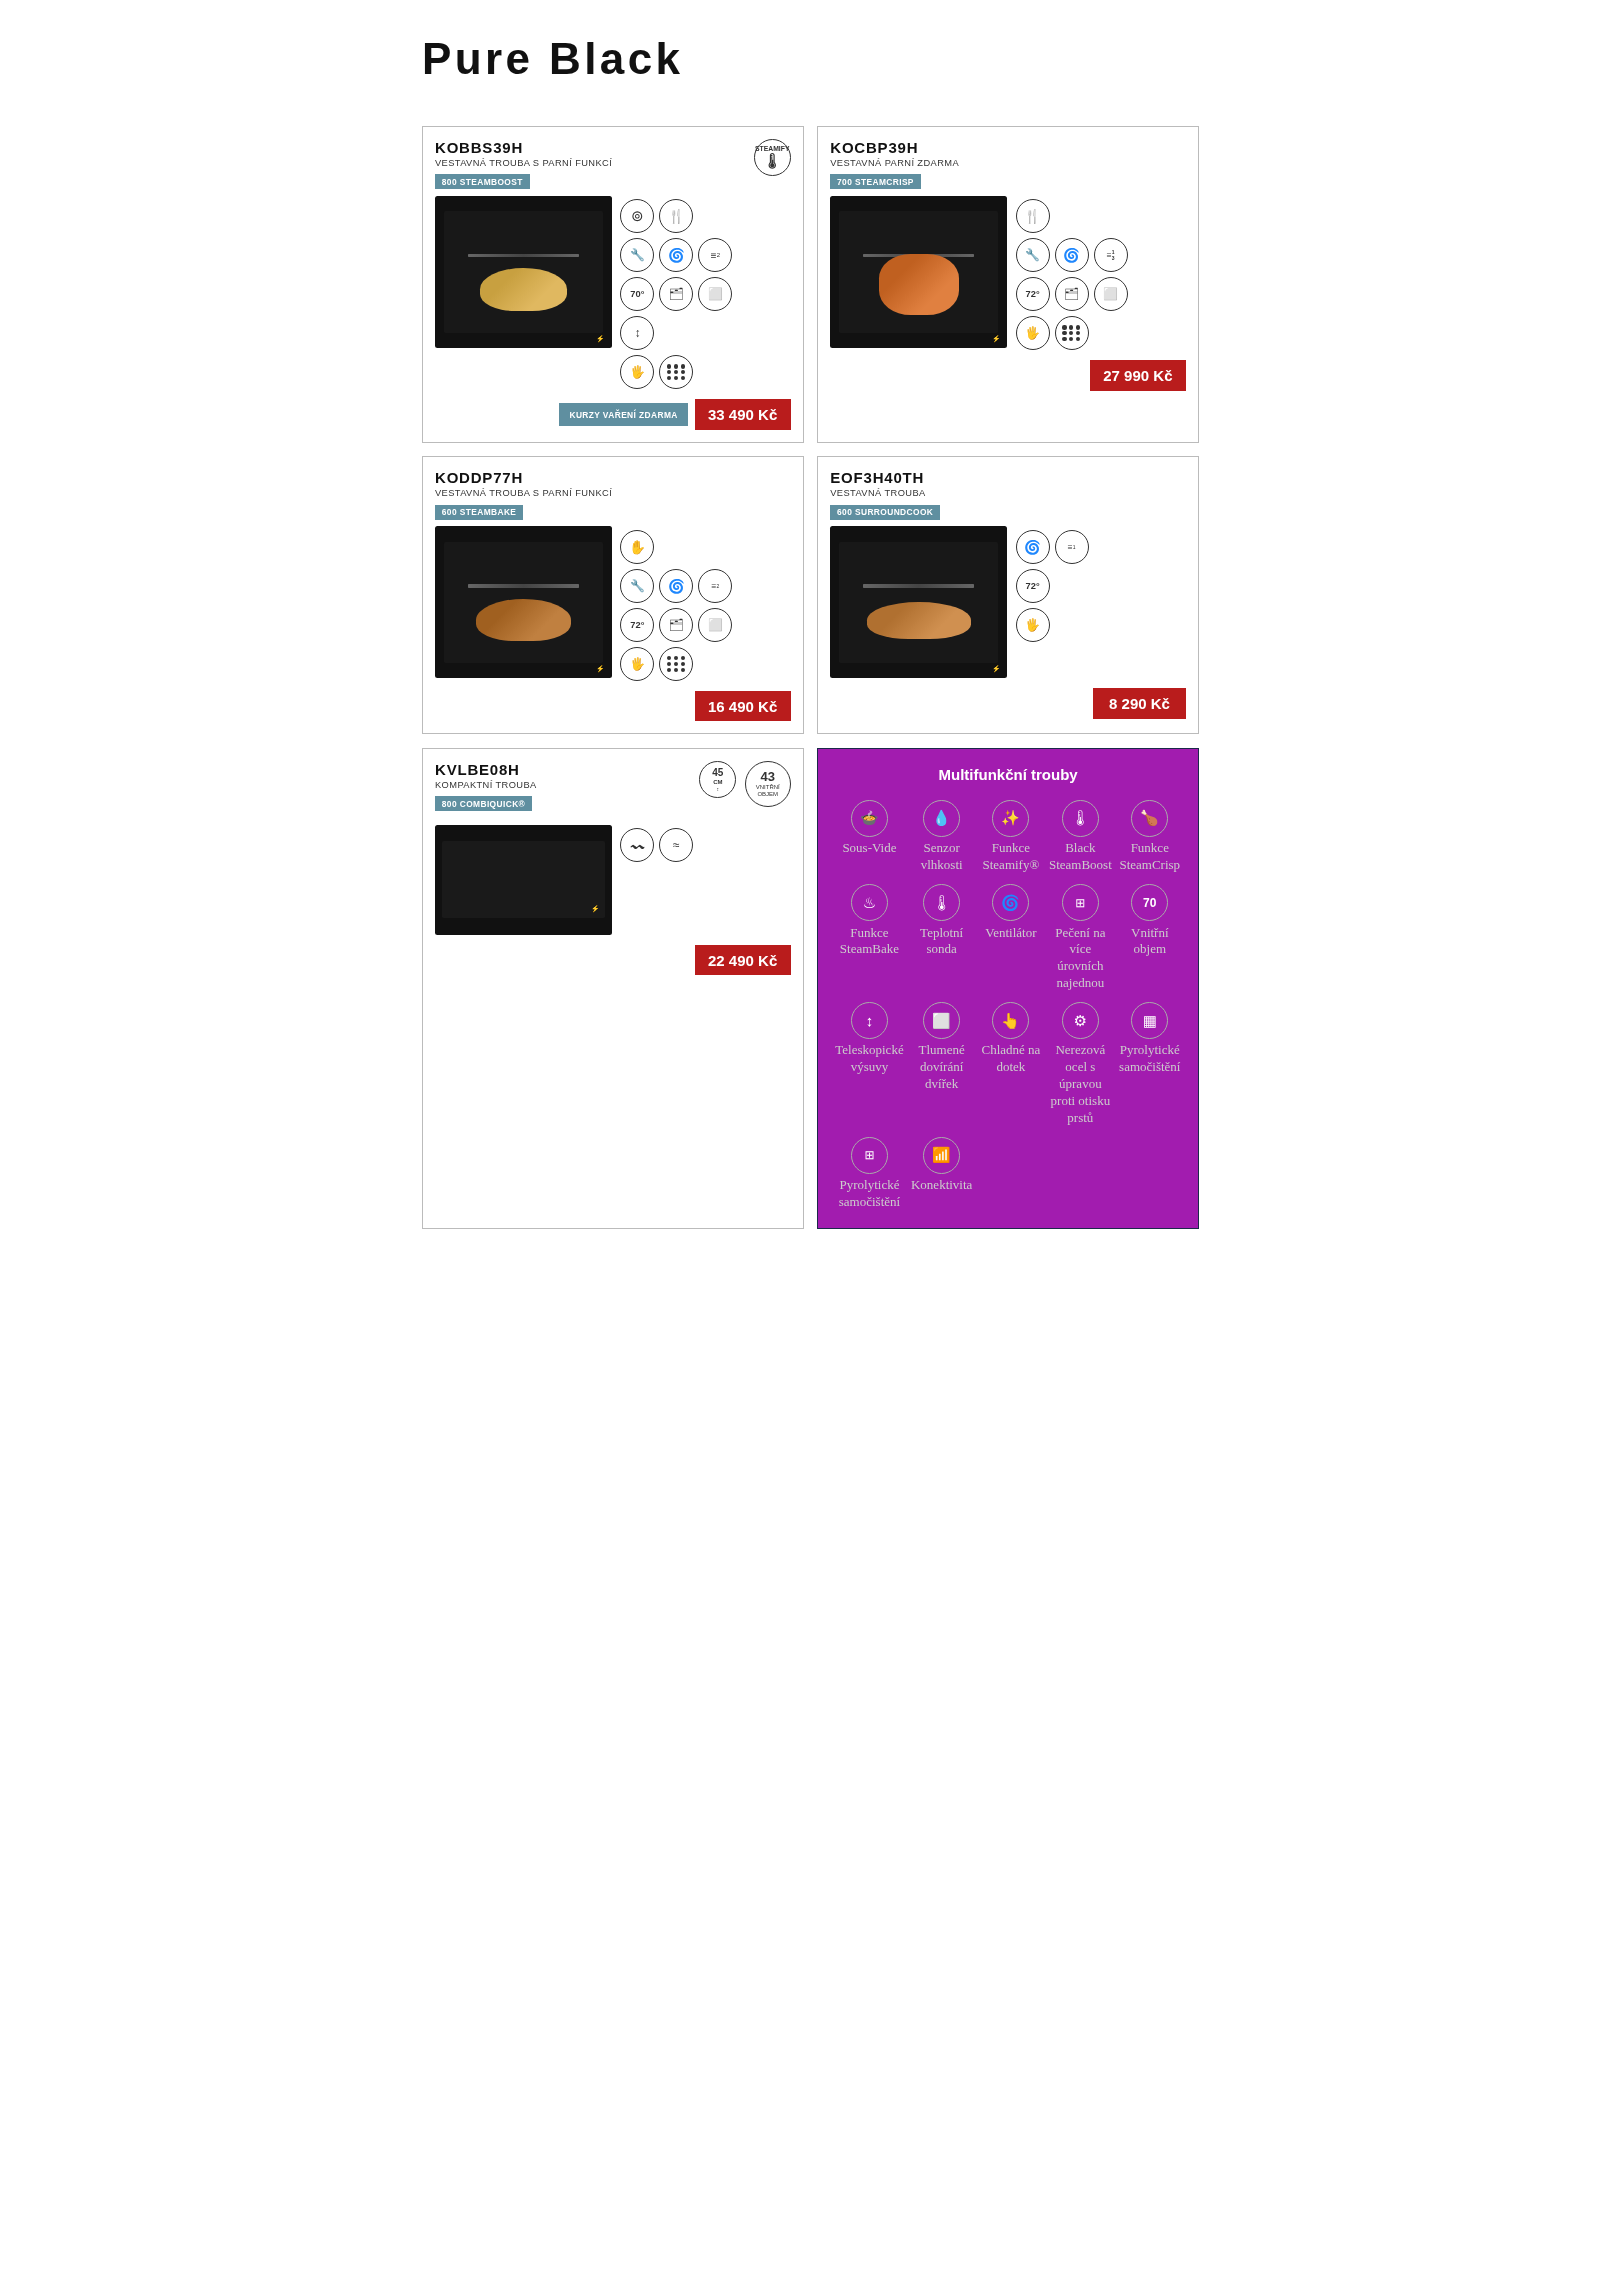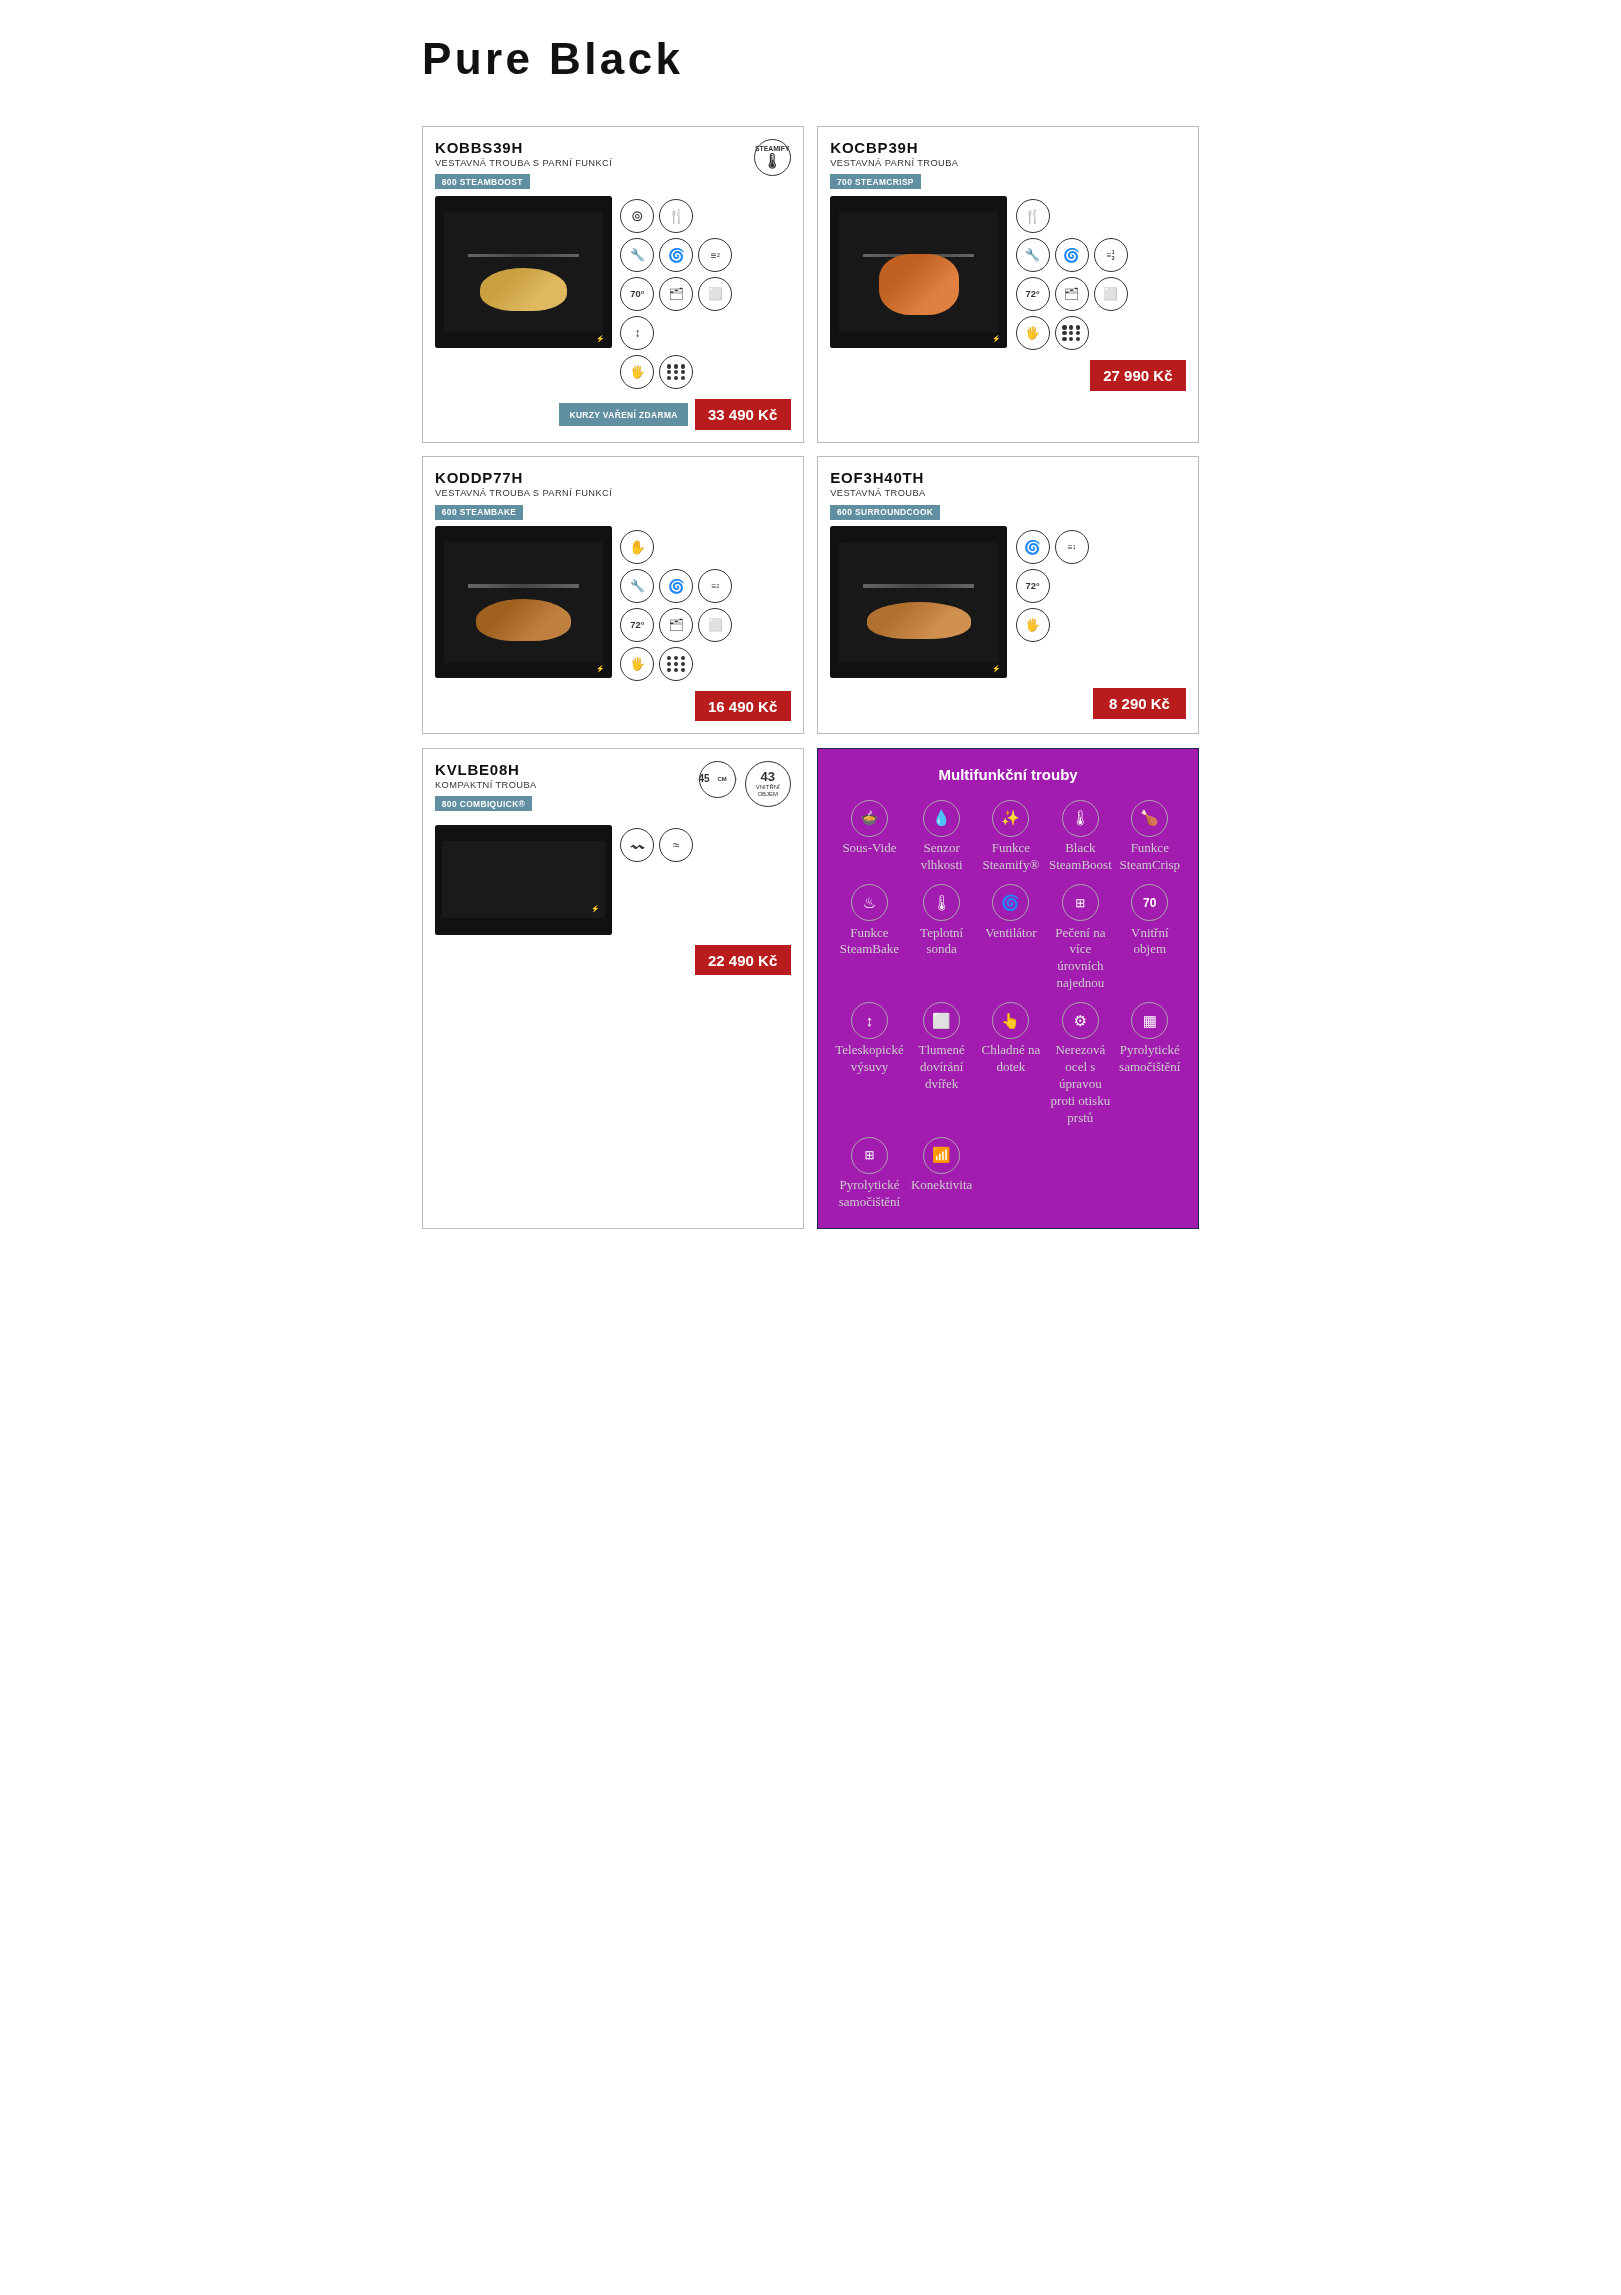--- a/index.html
+++ b/index.html
@@ -202,33 +202,32 @@
       height: 110px;
       background: #111;
       border-radius: 2.5px;
       display: flex;
       align-items: center;
       justify-content: center;
     }
 
     .size-badge {
       display: flex;
-      flex-direction: row;
+      flex-direction: column;
       align-items: center;
       justify-content: center;
       width: 37px;
       height: 37px;
       border-radius: 50%;
       border: 1.3px solid #333;
       font-size: 8.4px;
       font-weight: bold;
       color: #333;
       text-align: center;
       line-height: 1.2;
-      gap: 8px;
     }
 
     .vol-badge {
       display: flex;
       flex-direction: column;
       align-items: center;
       justify-content: center;
       width: 46px;
       height: 46px;
       border-radius: 50%;
@@ -342,21 +341,21 @@
     <div class="card-footer">
       <button class="cooking-btn">KURZY VAŘENÍ ZDARMA</button>
       <div class="price">33 490 Kč</div>
     </div>
   </div>
 
   <div class="card">
     <div class="card-header-row">
       <div>
         <div class="card-model">KOCBP39H</div>
-        <div class="card-subtitle">VESTAVNÁ PARNÍ TROUBA</div>
+        <div class="card-subtitle">VESTAVNÁ PARNÍ ZDARMA</div>
         <div class="badge">700 STEAMCRISP</div>
       </div>
     </div>
     <div class="card-body">
       <div class="oven-img">
         <div style="width:90%;height:80%;background:#181818;border-radius:1.7px;position:relative;display:flex;align-items:center;justify-content:center;">
           <div style="width:70%;height:3.4px;background:linear-gradient(to right,#666,#444,#666);position:absolute;top:35%;border-radius:0.8px;"></div>
           <div style="width:50%;height:50%;background:linear-gradient(135deg,#c06020 30%,#e08040 70%);border-radius:40%;position:absolute;bottom:15%;"></div>
         </div>
         <div class="oven-logo">⚡</div>

